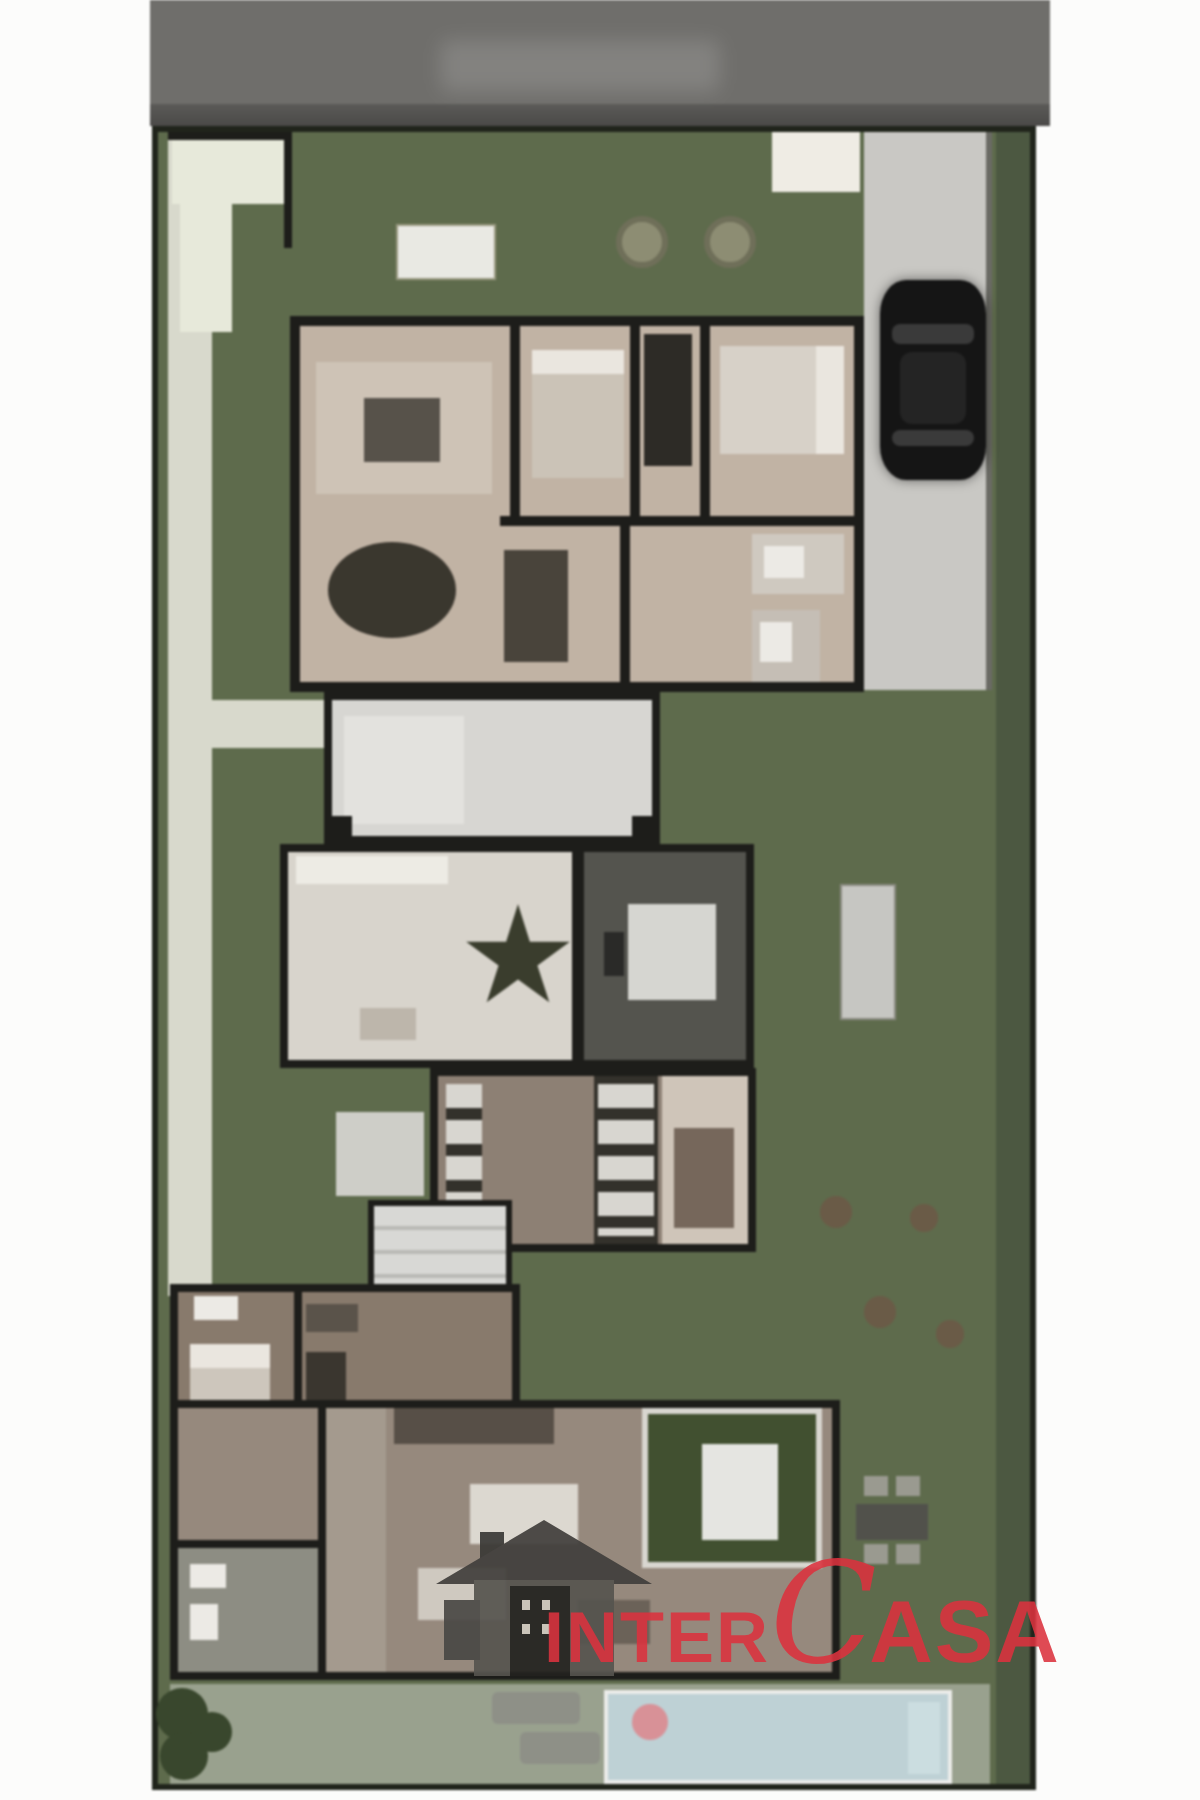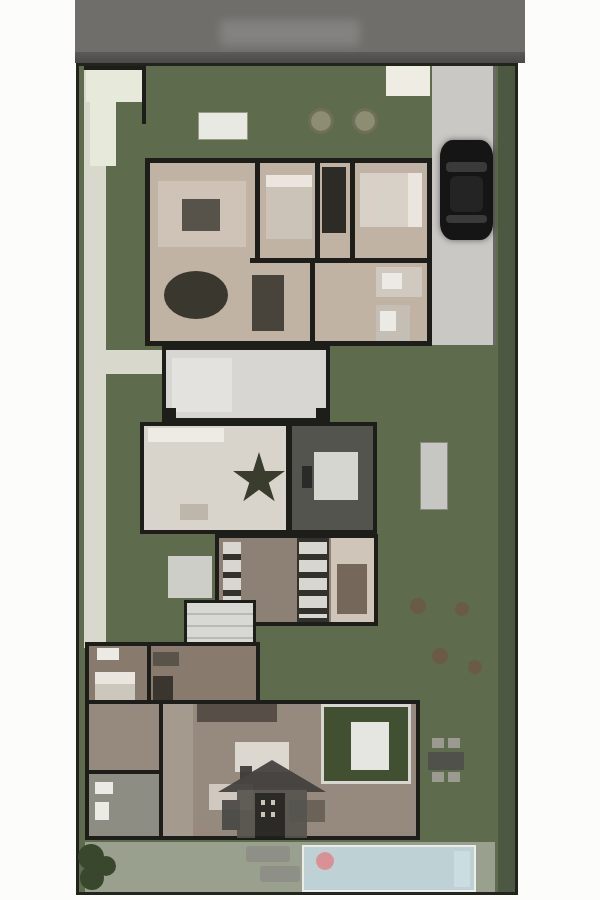--- a/index.html
+++ b/index.html
@@ -208,13 +208,18 @@
    <div class="a wm-roof" style="left:3px;top:5px;width:108px;height:32px;"></div>
    <div class="a wm-part" style="left:22px;top:35px;width:70px;height:48px;"></div>
    <div class="a wm-part" style="left:7px;top:45px;width:18px;height:30px;background:#4a4845;"></div>
    <div class="a wm-door" style="left:40px;top:38px;width:30px;height:45px;"></div>
    <div class="a wm-win" style="left:46px;top:45px;width:4px;height:5px;"></div>
    <div class="a wm-win" style="left:56px;top:45px;width:4px;height:5px;"></div>
    <div class="a wm-win" style="left:46px;top:57px;width:4px;height:5px;"></div>
    <div class="a wm-win" style="left:56px;top:57px;width:4px;height:5px;"></div>
  </div>
 
+ <div id="wm-text" style="left:272px;top:792px;height:44px;">
+   <span class="t-inter">INTER</span>
+      <span class="t-c">C</span>
+      <span class="t-asa">ASA</span>
+ </div>
 </div>
 
 </body></html>

